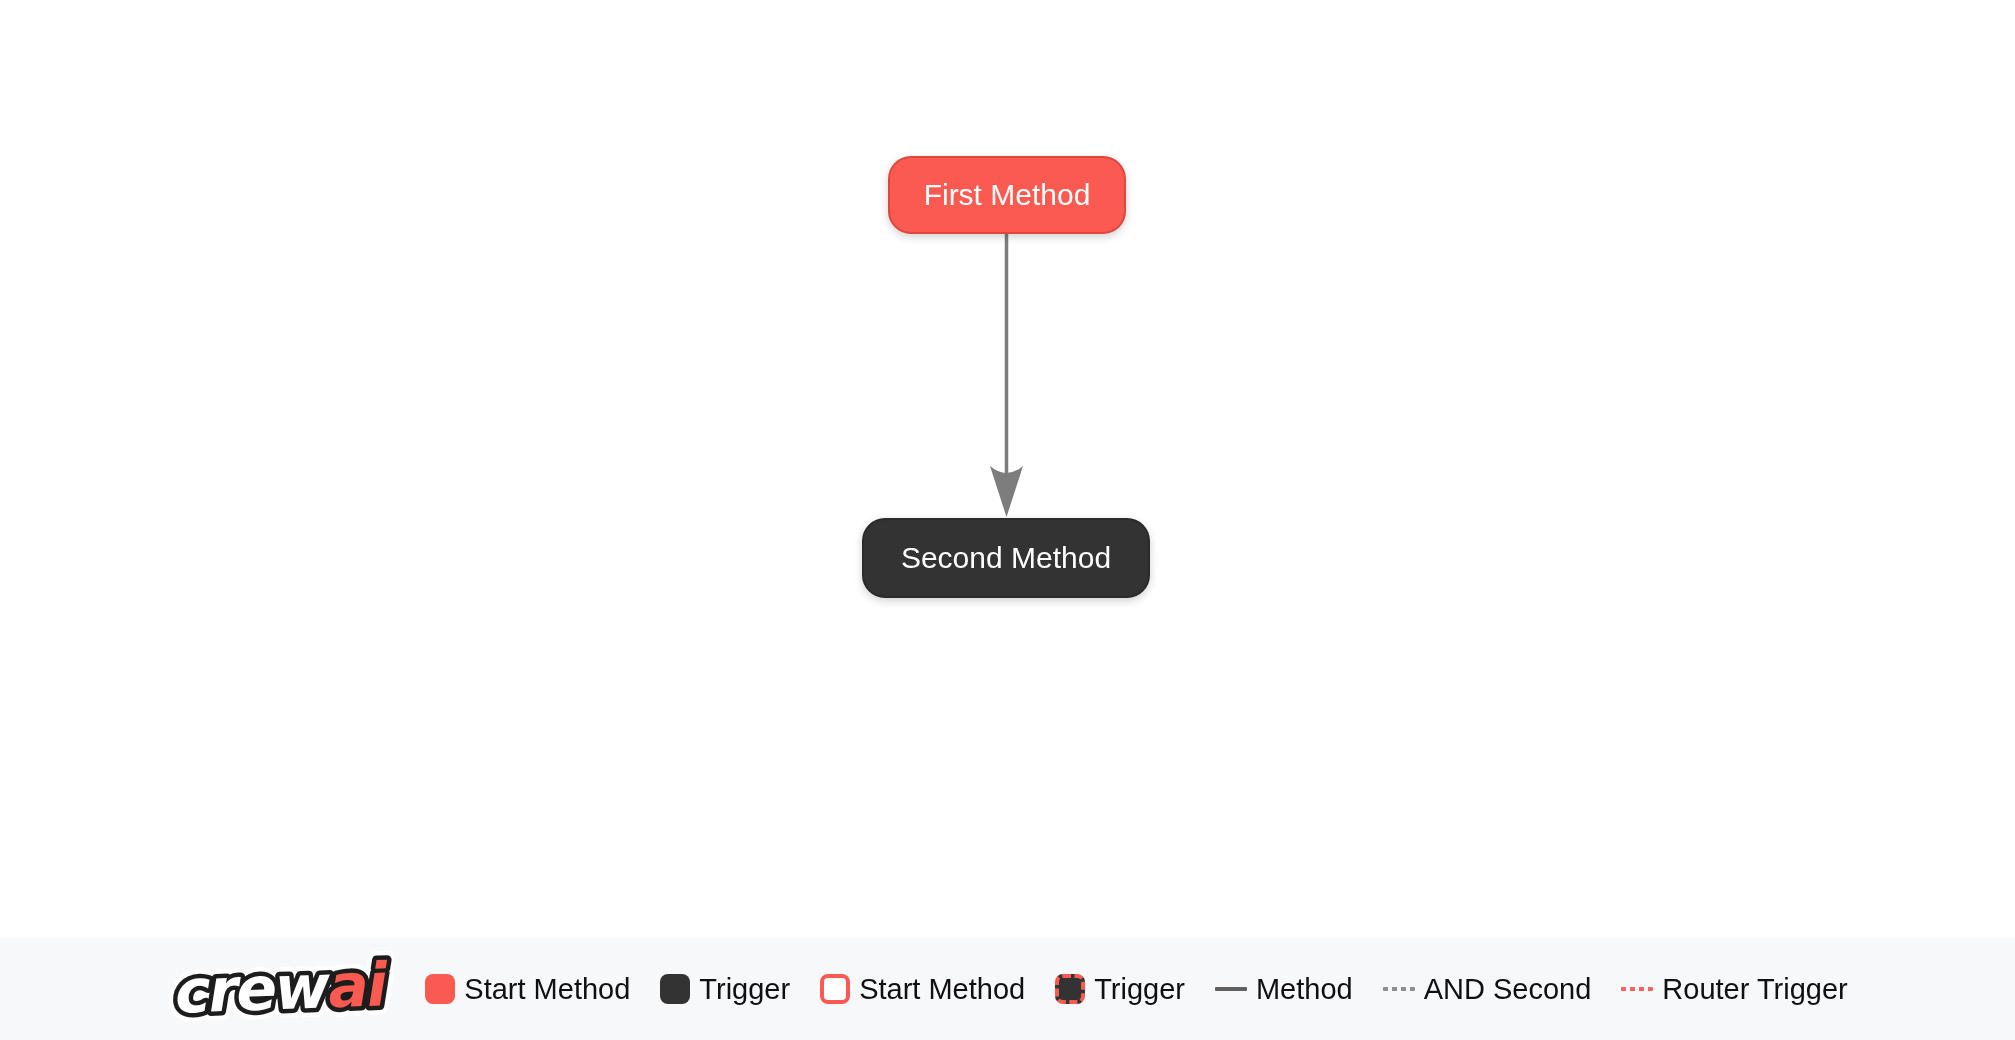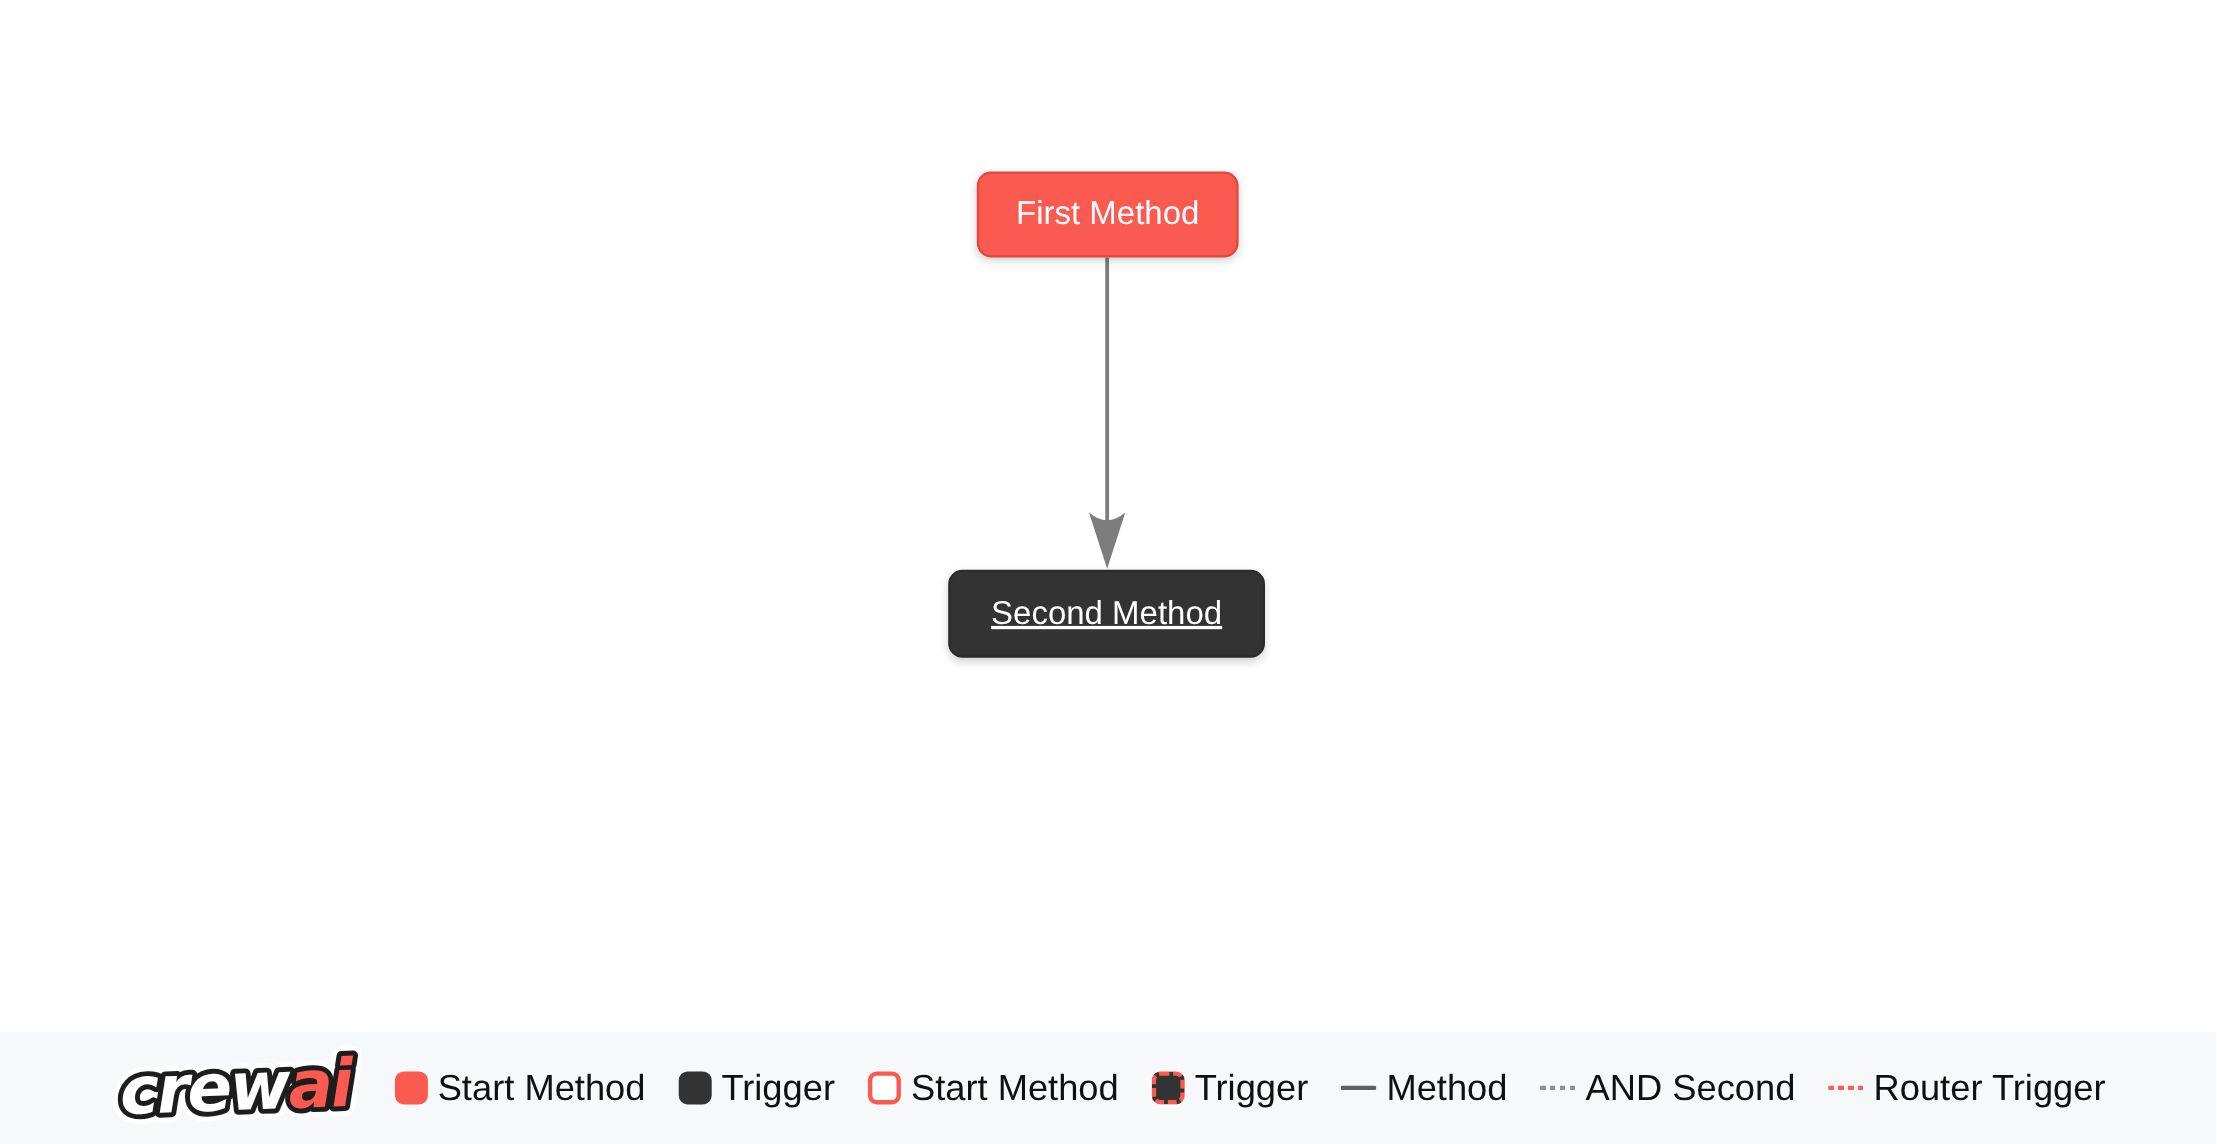--- a/index.html
+++ b/index.html
@@ -37,41 +37,40 @@
     pointer-events: none;
   }
   .edge-line { stroke: var(--edge-gray); stroke-width: 3.5px; }
   .edge-arrowhead { fill: var(--edge-gray); }
 
   .node {
     position: absolute;
     display: flex;
     align-items: center;
     justify-content: center;
-    border-radius: 13px;
+    border-radius: 23px;
     color: var(--node-text);
     font-size: 30px;
     line-height: 1;
     white-space: nowrap;
     box-shadow: 0 3px 8px rgba(0,0,0,0.18);
     cursor: pointer;
     user-select: none;
   }
   .node-start {
     left: 888px; top: 156px;
     width: 238px; height: 78px;
     background: var(--accent-red);
     border: 2px solid var(--accent-red-border);
   }
   .node-method {
     left: 862px; top: 518px;
     width: 288px; height: 80px;
     background: var(--dark-node);
     border: 2px solid #2B2B2B;
-    text-decoration: underline;
   }
 
   
   .footer {
     position: absolute;
     left: 0; bottom: 0;
     width: 2015px; height: 102px;
     background: var(--footer-bg);
     display: flex;
     align-items: center;
@@ -81,21 +80,21 @@
   .logo-svg { display: block; transform: rotate(-2deg); }
   .logo-stroke-white { fill: none; stroke: #FFFFFF; stroke-width: 18px; stroke-linejoin: round; }
   .logo-stroke-black { fill: none; stroke: #1D1D1D; stroke-width: 9px; stroke-linejoin: round; }
   .logo-fill-crew { fill: #FFFFFF; }
   .logo-fill-ai { fill: var(--accent-red); }
 
   .legend-item {
     display: flex;
     align-items: center;
     gap: 9px;
-    font-size: 33px;
+    font-size: 29px;
     color: var(--legend-text);
     white-space: nowrap;
   }
   .sw { width: 30px; height: 30px; border-radius: 8px; flex: 0 0 auto; }
   .sw-start  { background: var(--accent-red); }
   .sw-method { background: var(--dark-node); }
   .sw-crew   { background: #FFFFFF; border: 4px solid var(--accent-red); }
   .sw-router { background: var(--dark-node); border: 4px dashed var(--accent-red); }
 
   .lw { width: 32px; height: 4px; flex: 0 0 auto; border-radius: 1px; }

